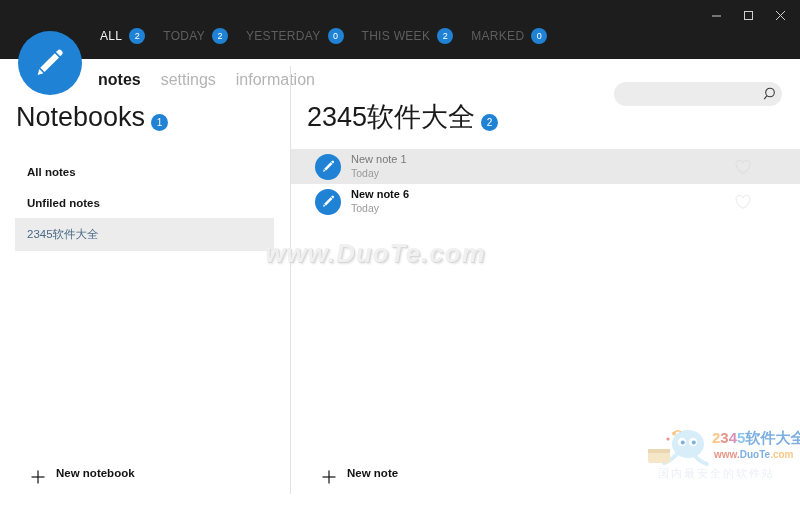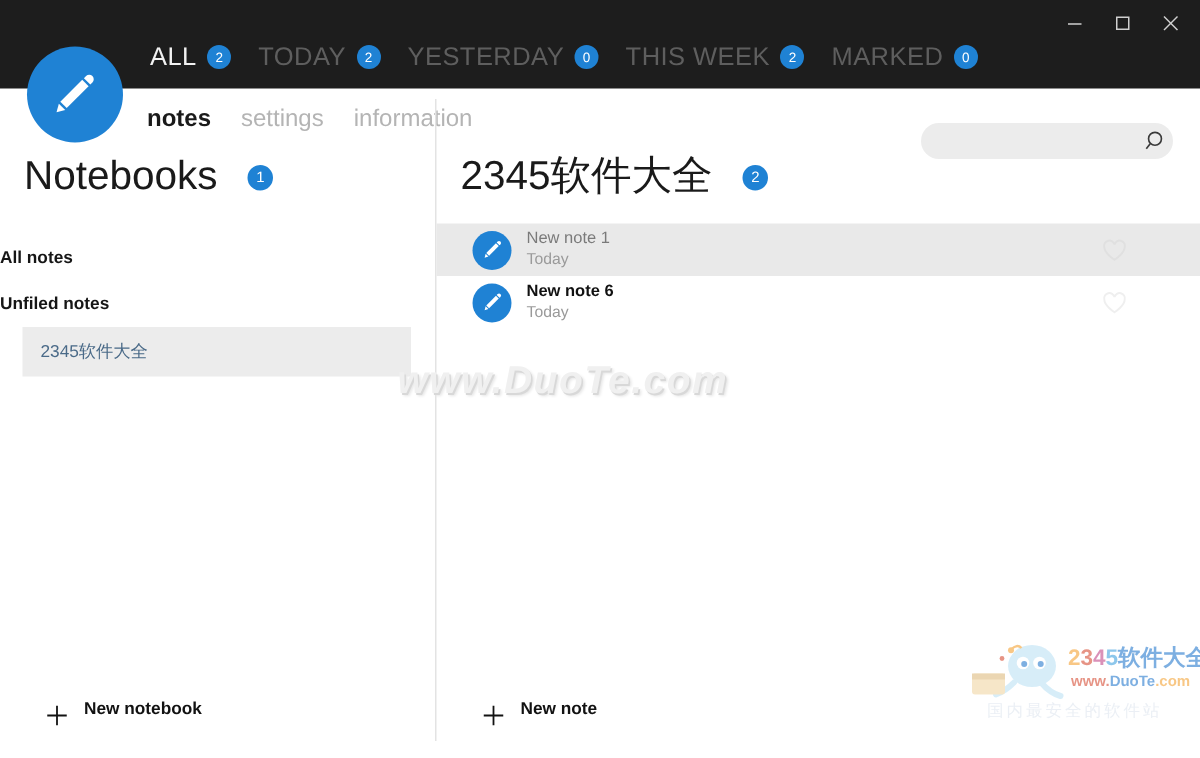--- a/index.html
+++ b/index.html
@@ -36,21 +36,21 @@
   .navtabs {
     position: absolute; left: 100px; top: 28px;
     display: flex; align-items: center;
   }
   .navtab {
     display: flex; align-items: center;
     margin-right: 18px;
     white-space: nowrap;
   }
   .navtab .lbl {
-    font-size: 17px;
+    font-size: 12px;
     letter-spacing: 0.3px;
     color: #5e5e5e;
   }
   .navtab.active .lbl { color: #f2f2f2; }
   .badge {
     display: inline-flex; align-items: center; justify-content: center;
     width: 16px; height: 16px;
     border-radius: 50%;
     background: #1f82d4;
     color: #ffffff;
@@ -110,39 +110,40 @@
     background: #e3e3e3;
   }
 
   
   .left-panel {
     position: absolute; left: 0; top: 59px;
     width: 290px; height: 446px;
   }
   .panel-title {
     position: absolute; left: 16px; top: 45px;
-    display: flex; align-items: center; gap: 14px;
+    display: flex; align-items: flex-end;
   }
   .panel-title .t {
     font-size: 27px;
     font-weight: normal;
     color: #1a1a1a;
     line-height: 1;
   }
   .panel-title .badge {
     width: 17px; height: 17px;
     font-size: 10px;
     margin-left: 6px;
     margin-top: 2px;
   }
 
   .nblist { position: absolute; left: 0; top: 97px; width: 290px; }
   .nbrow {
     height: 31px;
     display: flex; align-items: center;
+    padding-left: 27px;
     font-size: 11.5px;
     font-weight: bold;
     color: #161616;
   }
   .nbrow.sel {
     margin: 0 16px 0 15px;
     padding-left: 12px;
     background: #ececec;
     height: 33px;
     color: #4a6a88;

